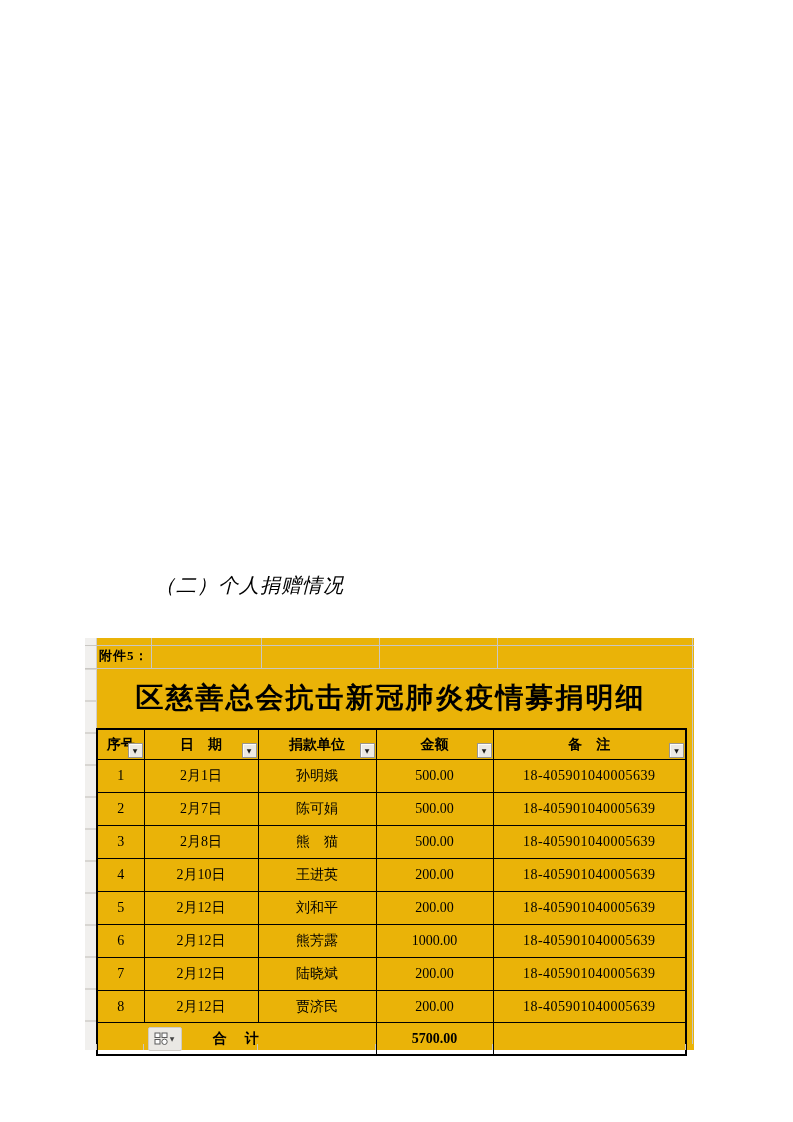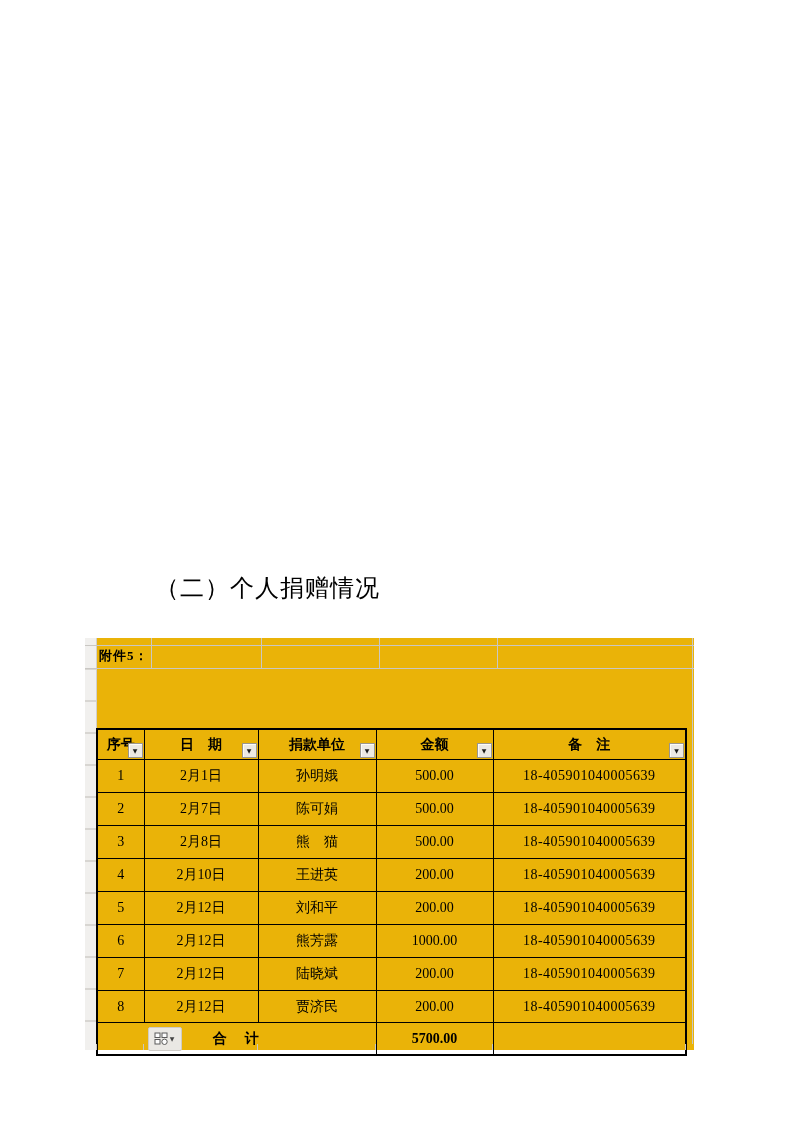--- a/index.html
+++ b/index.html
@@ -1,20 +1,20 @@
 <!DOCTYPE html>
 <html><head>
 <meta charset="utf-8">
 <style>
   html,body{margin:0;padding:0;background:#fff;}
   #page{position:relative;width:793px;height:1122px;background:#ffffff;overflow:hidden;
         font-family:"Liberation Serif","DejaVu Serif",serif;color:#000;}
 
   
-  .section-heading{position:absolute;left:155px;top:572px;font-size:24px;letter-spacing:1px;}
+  .section-heading{position:absolute;left:155px;top:572px;font-size:20px;letter-spacing:1px;font-style:italic;}
 
   
   .sheet{position:absolute;left:85px;top:638px;width:609px;height:412px;background:#eab308;}
 
   
   .sheet-left-strip{position:absolute;left:0;top:0;width:11px;height:412px;
     background:repeating-linear-gradient(180deg,#f1f0ee 0px,#f1f0ee 30px,#d8d6d2 30px,#d8d6d2 32px);
     border-right:1px solid #d2d0cc;}
 
   
@@ -74,20 +74,21 @@
     <div class="gl gl-h" style="left:0;top:7px;width:609px;"></div>
     <div class="gl gl-h" style="left:0;top:30px;width:609px;"></div>
     <div class="gl gl-v" style="left:66px;top:0;height:30px;"></div>
     <div class="gl gl-v" style="left:176px;top:0;height:30px;"></div>
     <div class="gl gl-v" style="left:294px;top:0;height:30px;"></div>
     <div class="gl gl-v" style="left:412px;top:0;height:30px;"></div>
     <div class="gl gl-v" style="left:607px;top:0;height:406px;"></div>
 
     <div class="attachment-label">附件5：</div>
 
+    <div class="sheet-title">区慈善总会抗击新冠肺炎疫情募捐明细</div>
 
     <table class="donation">
       <colgroup>
         <col style="width:47px">
           <col style="width:114px">
           <col style="width:118px">
         <col style="width:117px">
           <col style="width:193px">
       </colgroup>
       <thead>

